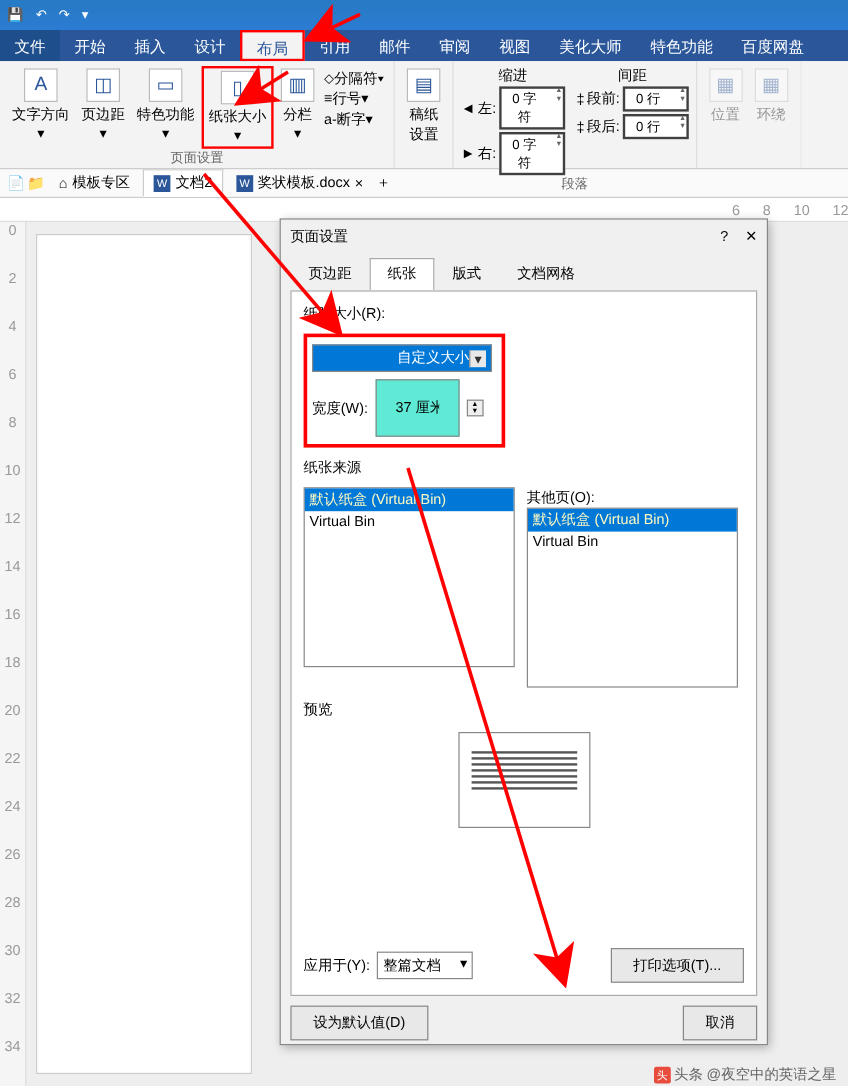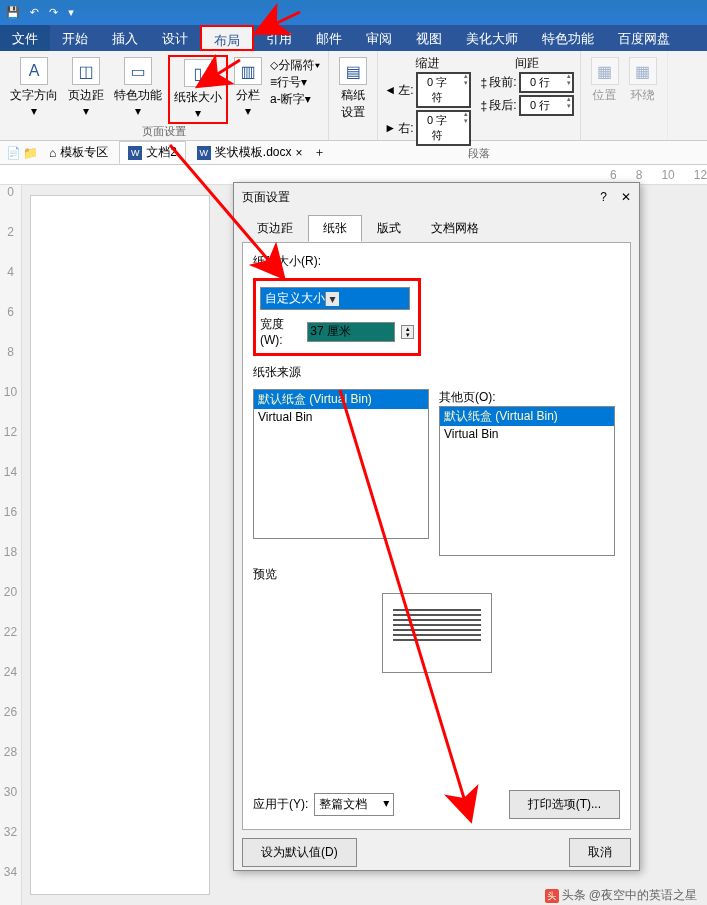--- a/index.html
+++ b/index.html
@@ -33,24 +33,24 @@
 
 .dlg{position:absolute;left:233px;top:182px;width:407px;height:689px;background:#f0f0f0;border:1px solid #888;box-shadow:2px 2px 8px rgba(0,0,0,0.3)}
 .dlgtitle{height:28px;display:flex;align-items:center;justify-content:space-between;padding:0 8px;font-size:12px}
 .dlgtitle .rt{display:flex;gap:14px;font-size:14px}
 .dtabs{display:flex;padding:4px 8px 0}
 .dtab{padding:4px 14px;border:1px solid transparent;font-size:12px}
 .dtab.on{background:#fff;border:1px solid #aaa;border-bottom:1px solid #fff}
 .dbody{background:#fff;margin:0 8px;border:1px solid #aaa;height:588px;padding:10px;position:relative}
 .sec{margin-bottom:8px;font-size:12px}
 .szbox{border:3px solid red;padding:6px 4px;width:168px}
-.sel{width:150px;border:1px solid #888;background:#0078d7;color:#fff;padding:2px 4px;display:flex;justify-content:flex-start;align-items:center}
+.sel{width:150px;border:1px solid #888;background:#0078d7;color:#fff;padding:2px 4px;display:flex;justify-content:flex-end;align-items:center}
 .sel .dd{background:#e8e8e8;color:#333;width:14px;text-align:center;border-left:1px solid #888}
 .frow{display:flex;align-items:center;gap:6px;margin-top:6px;font-size:12px}
-.inp{width:88px;border:1px solid #888;padding:2px;background:#0f766e}
+.inp{width:70px;border:1px solid #888;padding:16px;background:#5eead4}
 .sbtn{width:14px;border:1px solid #888;background:#eee;font-size:7px;line-height:6px;text-align:center}
 .listbox{width:176px;height:150px;border:1px solid #888;background:#fff;font-size:11px}
 .listbox .li{padding:1px 4px}
 .listbox .lisel{background:#0078d7;color:#fef9c3}
 .srcrow{display:flex;gap:10px}
 .prev{width:110px;height:80px;border:1px solid #888;margin:10px auto;background:#fff;padding:12px 10px}
 .prev div{height:2px;background:#555;margin:3px 0}
 .applrow{display:flex;justify-content:space-between}
 .combo{border:1px solid #888;background:#fff;padding:2px 4px;width:80px;display:flex;justify-content:space-between}
 .btn{border:1px solid #888;background:#e8e8e8;padding:5px 18px;font-size:12px}

